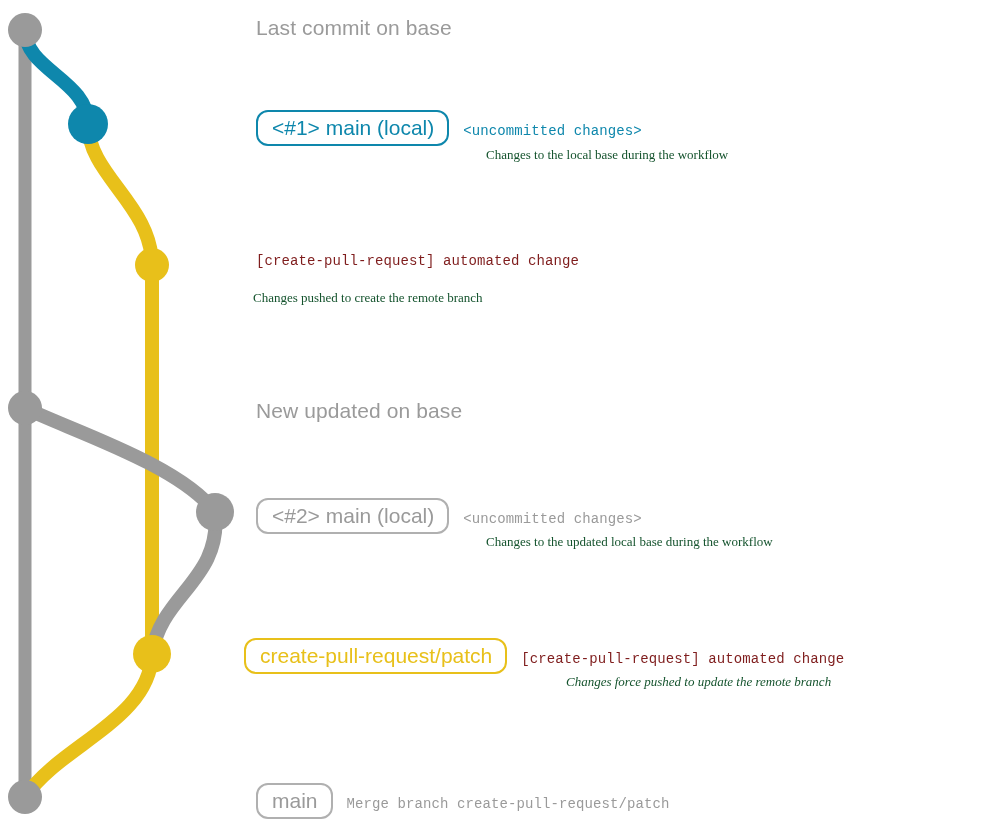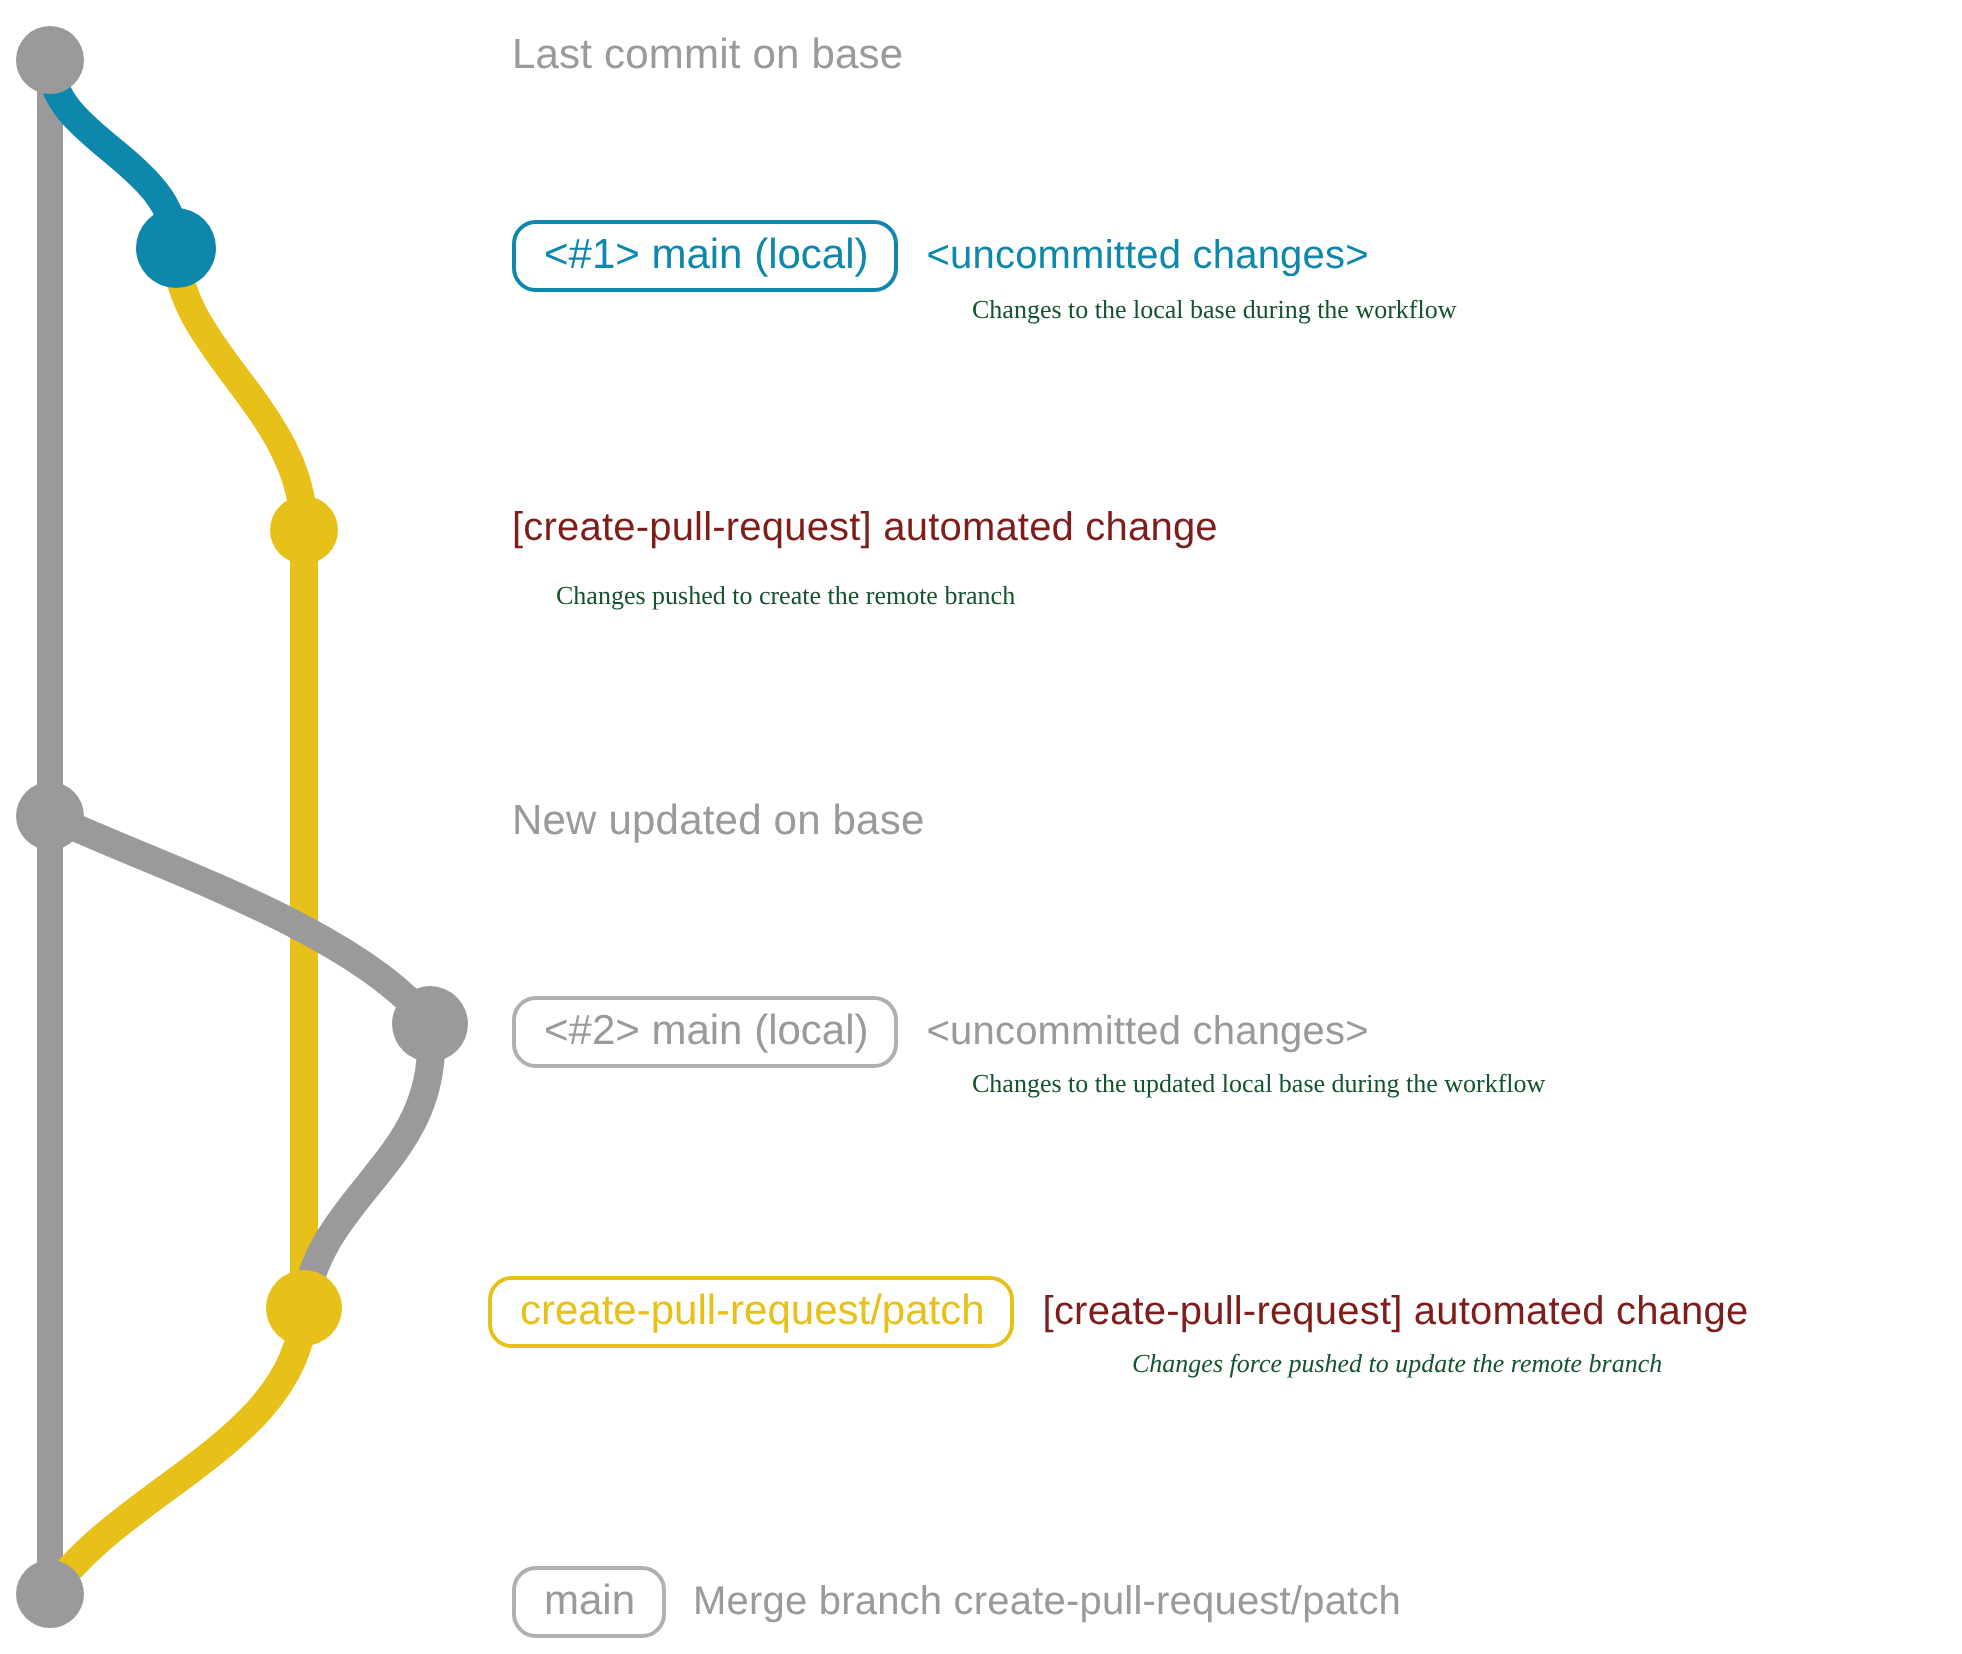--- a/index.html
+++ b/index.html
@@ -54,22 +54,22 @@
     color: #9a9a9a;
     background: #ffffff;
     box-sizing: border-box;
   }
   .badge.blue  { border-color: #0e87ac; color: #0e87ac; }
   .badge.yellow{ border-color: #e8c01a; color: #e8c01a; }
   .badge.gray  { border-color: #b0b0b0; color: #9a9a9a; }
 
   
   .headline {
-    font-family: Liberation Sans, sans-serif;
-    font-size: 20px;
+    font-family: Liberation Mono, monospace;
+    font-size: 14px;
     line-height: 1;
     letter-spacing: 0.1px;
   }
   .headline.blue   { color: #0e87ac; }
   .headline.yellow { color: #7f1d1d; }
   .headline.gray   { color: #9a9a9a; }
 
   
   .subline {
     position: absolute;
@@ -117,21 +117,21 @@
   <div class="row" style="left:256px; top:110px;">
     <span class="badge blue">&lt;#1&gt; main (local)</span>
     <span class="gap-md"></span>
     <span class="headline blue">&lt;uncommitted changes&gt;</span>
   </div>
   <div class="subline" style="left:486px; top:147px;">Changes to the local base during the workflow</div>
 
   <div class="row" style="left:256px; top:254px;">
     <span class="headline yellow">[create-pull-request] automated change</span>
   </div>
-  <div class="subline" style="left:278px; top:290px;">Changes pushed to create the remote branch</div>
+  <div class="subline" style="left:253px; top:290px;">Changes pushed to create the remote branch</div>
 
   <div class="row" style="left:256px; top:399px;">
     <span class="caption">New updated on base</span>
   </div>
 
   <div class="row" style="left:256px; top:498px;">
     <span class="badge gray">&lt;#2&gt; main (local)</span>
     <span class="gap-md"></span>
     <span class="headline gray">&lt;uncommitted changes&gt;</span>
   </div>

